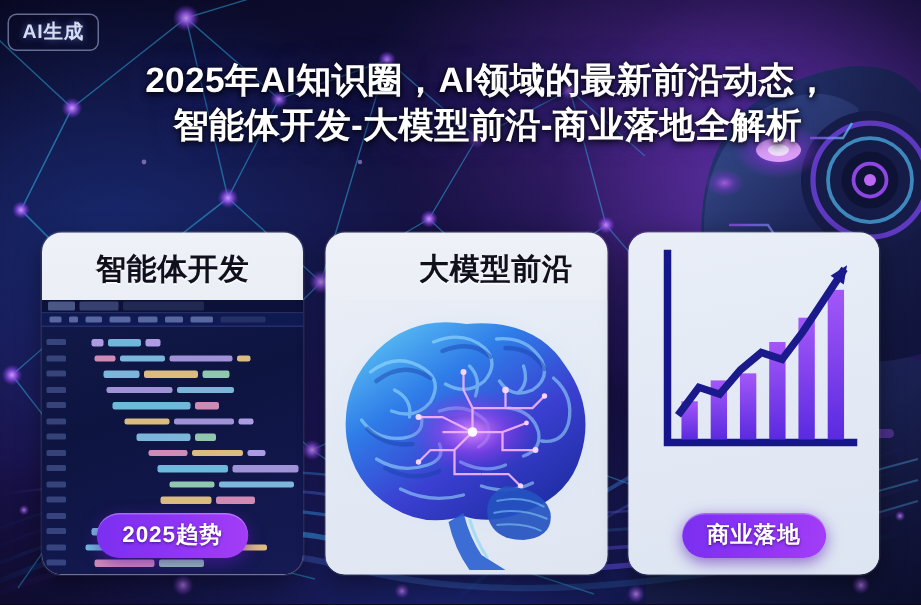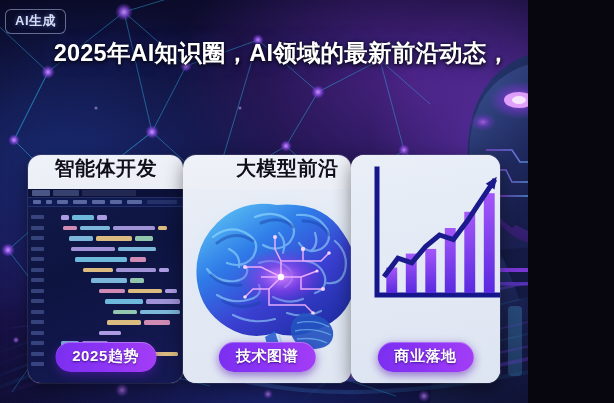--- a/index.html
+++ b/index.html
@@ -4,21 +4,21 @@
 <style>
   * { margin:0; padding:0; box-sizing:border-box; }
   html,body{ background:#07060f; }
   body{
     width:614px; height:403px;
     font-family:"Liberation Sans","DejaVu Sans",sans-serif;
     overflow:hidden;
   }
   .poster{
     position:relative;
-    width:528px; height:403px;
+    width:614px; height:403px;
     overflow:hidden;
     background:
       radial-gradient(ellipse 340px 220px at 78% 18%, rgba(120,50,190,.55) 0%, rgba(120,50,190,0) 70%),
       radial-gradient(ellipse 300px 240px at 12% 40%, rgba(30,70,170,.45) 0%, rgba(30,70,170,0) 72%),
       radial-gradient(ellipse 420px 200px at 50% 100%, rgba(40,60,180,.55) 0%, rgba(20,20,70,0) 75%),
       linear-gradient(170deg,#0a0a28 0%,#14113f 35%,#1b1350 60%,#120d33 85%,#0a0922 100%);
   }
 
   
   .bg-layer{ position:absolute; inset:0; }
@@ -88,20 +88,21 @@
   .card-3{ width:167px; height:228px; }
 
   .card-title{
     position:relative; z-index:6;
     width:100%;
     text-align:center;
     color:#10101c;
     font-weight:700;
     font-size:20px;
     letter-spacing:.5px;
+    padding-top:11px;
     padding-bottom:7px;
     text-shadow:0 1px 0 rgba(255,255,255,.6);
     border-radius:20px;
   }
   .card-1 .card-title, .card-3 .card-title{ font-size:20px; }
   .card-2 .card-title{ font-size:20px;margin-left:40px; }
 
   .card-media{
     position:relative;
     flex:1;
@@ -371,20 +372,21 @@
       </g>
     </svg>
   </div>
 
   <div class="bg-layer bg-vignette"></div>
 
   <div class="watermark">AI生成</div>
 
   <div class="title">
     <span class="line line1">2025年AI知识圈，AI领域的最新前沿动态，</span>
+    <span class="line line2">智能体开发-大模型前沿-商业落地全解析</span>
   </div>
 
   <div class="cards">
 
     <div class="card card-1">
       <div class="card-title">智能体开发</div>
       <div class="card-media">
         <div class="code-wrap">
           <div class="code-topbar">
             <div class="code-tab" style="width:18px"></div>
@@ -576,21 +578,20 @@
 
             <path d="M120 124 Q146 126 150 142 Q152 158 132 160 Q112 160 108 144 Q106 130 120 124 Z" fill="#2452c0" opacity="0.92"></path>
             <g fill="none" stroke="#8fdcff" stroke-width="1.3" opacity="0.5">
               <path d="M114 134 Q132 130 146 138"></path>
               <path d="M112 142 Q130 138 148 146"></path>
               <path d="M114 150 Q132 148 144 154"></path>
             </g>
           </svg>
         </div>
       </div>
-      <div class="card-badge">技术图谱</div>
     </div>
 
     <div class="card card-3">
       <div class="card-media">
         <div class="chart-wrap">
           <svg id="growth-chart-svg" width="167" height="180" viewBox="0 0 167 180">
             <defs>
               <linearGradient id="barG" x1="0" y1="0" x2="0" y2="1">
                 <stop offset="0" stop-color="#a457f8"></stop>
                 <stop offset="1" stop-color="#5a2ae0"></stop>

